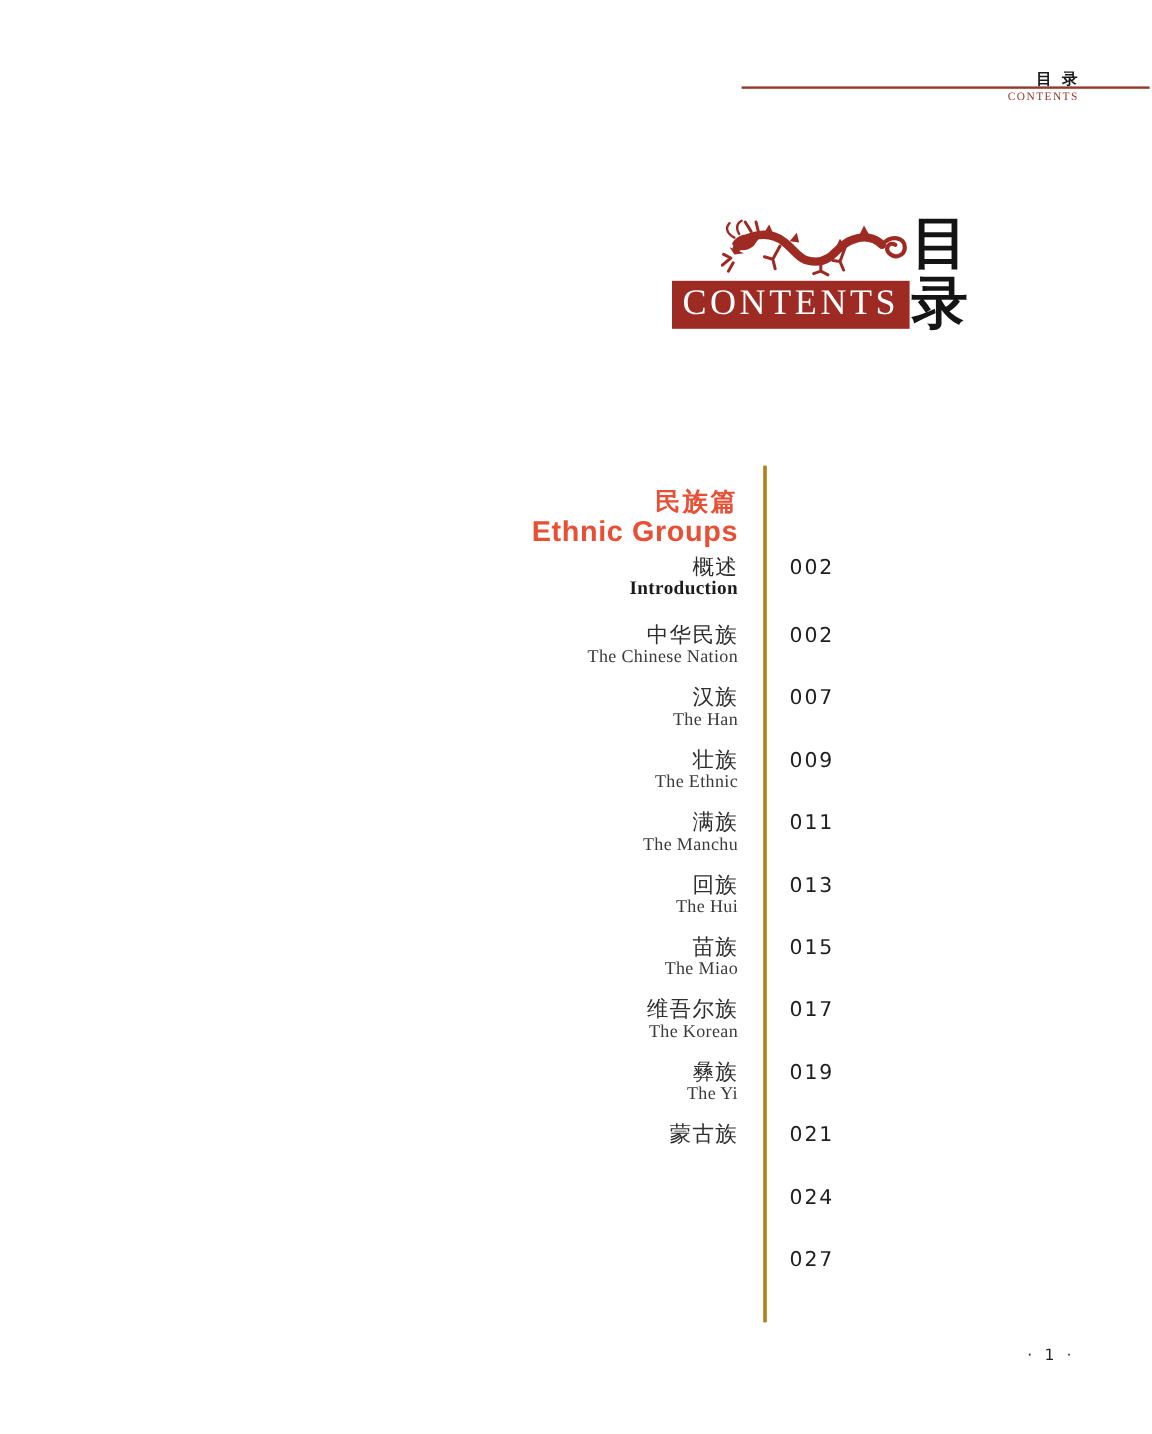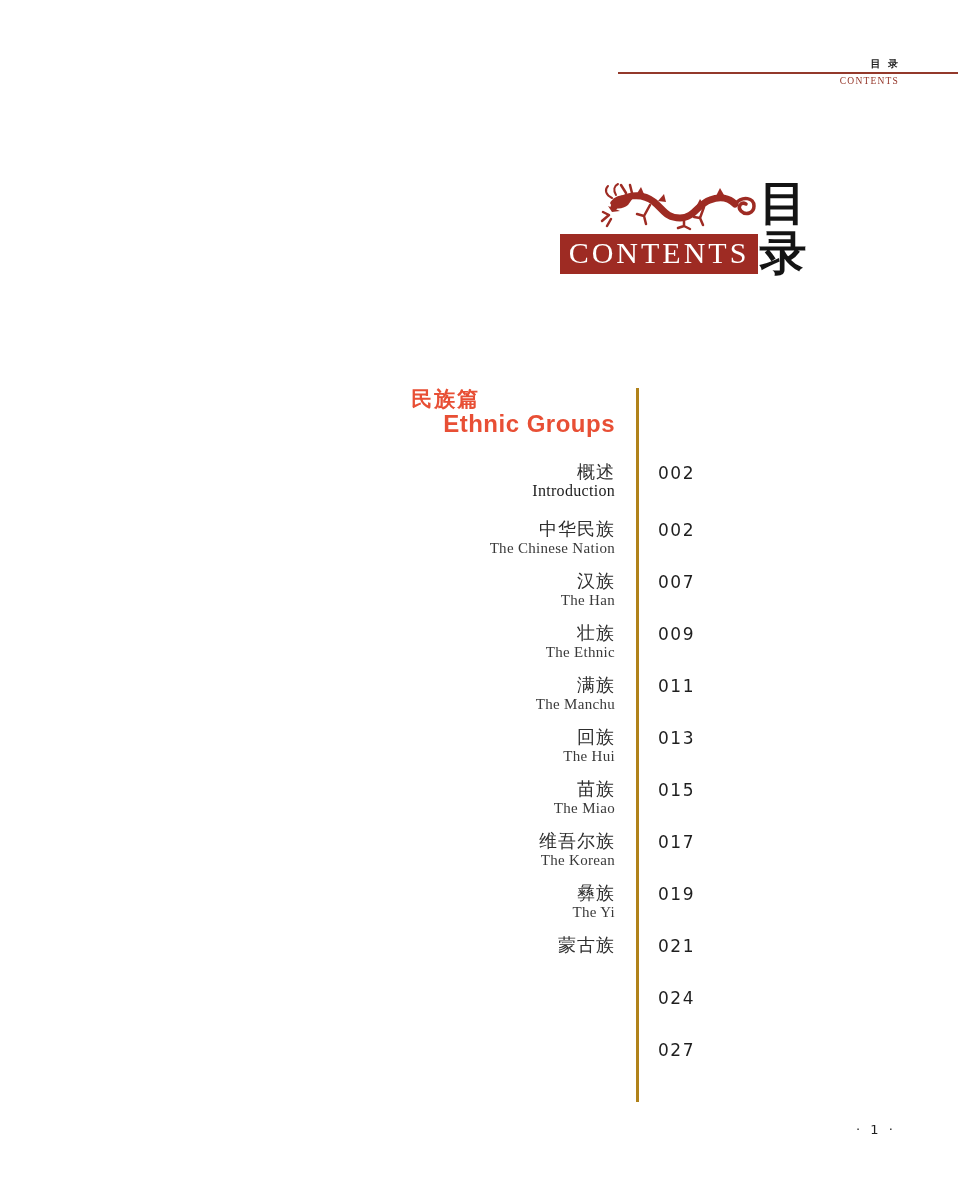--- a/index.html
+++ b/index.html
@@ -8,21 +8,21 @@
     background:#ffffff;
     position:relative;
     font-family:"Liberation Serif","DejaVu Serif",serif;
     overflow:hidden;
   }
 
   
   .running-header-zh {
     position:absolute; top:57px; right:60px;
     font-family:"DejaVu Sans","Liberation Sans",sans-serif;
-    font-weight:bold; font-size:10px; color:#1a1a1a;
+    font-weight:bold; font-size:13px; color:#1a1a1a;
     letter-spacing:2px; white-space:pre;
   }
   .running-header-rule {
     position:absolute; top:72px; left:618px; width:340px; height:2px;
     background:#93392b;
   }
   .running-header-en {
     position:absolute; top:76px; right:61px;
     font-family:"Liberation Serif","DejaVu Serif",serif;
     font-size:9.5px; color:#943427; letter-spacing:1.2px;
@@ -42,21 +42,21 @@
   }
   .banner-zh {
     position:absolute; left:757px; top:178px; width:52px;
     text-align:center; color:#141414;
     font-family:"Liberation Serif","DejaVu Serif",serif;
   }
   .banner-zh div { font-size:47px; line-height:50px; font-weight:bold; }
 
   
   .section-heading {
-    position:absolute; right:345px; top:388px; 
+    position:absolute; right:345px; top:408px; text-align:right;
     font-family:"Liberation Sans","DejaVu Sans",sans-serif;
   }
   .section-zh { font-size:21px; font-weight:bold; color:#e84f35; letter-spacing:2px; line-height:22px; }
   .section-en { font-size:24px; font-weight:bold; color:#e84f35; line-height:27px; letter-spacing:0.5px;margin-left:32px; }
 
   
   .gold-rule {
     position:absolute; left:636px; top:388px; width:3px; height:714px;
     background:#b0821a;
   }
@@ -67,21 +67,21 @@
   .toc-entry.first { height:57px; }
   .entry-names { position:absolute; right:345px; top:0; width:420px; text-align:right; }
   .entry-zh {
     font-size:18px; line-height:20px; color:#2e2e2e; letter-spacing:1px;
     font-family:"Liberation Serif","DejaVu Serif",serif;
   }
   .entry-en {
     font-size:15px; line-height:18px; color:#3a3a3a; letter-spacing:0.3px;
     font-family:"Liberation Serif","DejaVu Serif",serif;
   }
-  .toc-entry.first .entry-en { font-weight:normal; font-size:16px; color:#1c1c1c; }
+  .toc-entry.first .entry-en { font-weight:bold; font-size:16px; color:#1c1c1c; }
   .entry-page {
     position:absolute; left:658px; top:1px;
     font-family:"DejaVu Sans","Liberation Sans",sans-serif;
     font-size:17px; color:#1f1f1f; letter-spacing:1.5px;
   }
 
   
   .folio {
     position:absolute; left:846px; top:1122px; width:60px; text-align:center;
     font-family:"DejaVu Sans","Liberation Sans",sans-serif;

